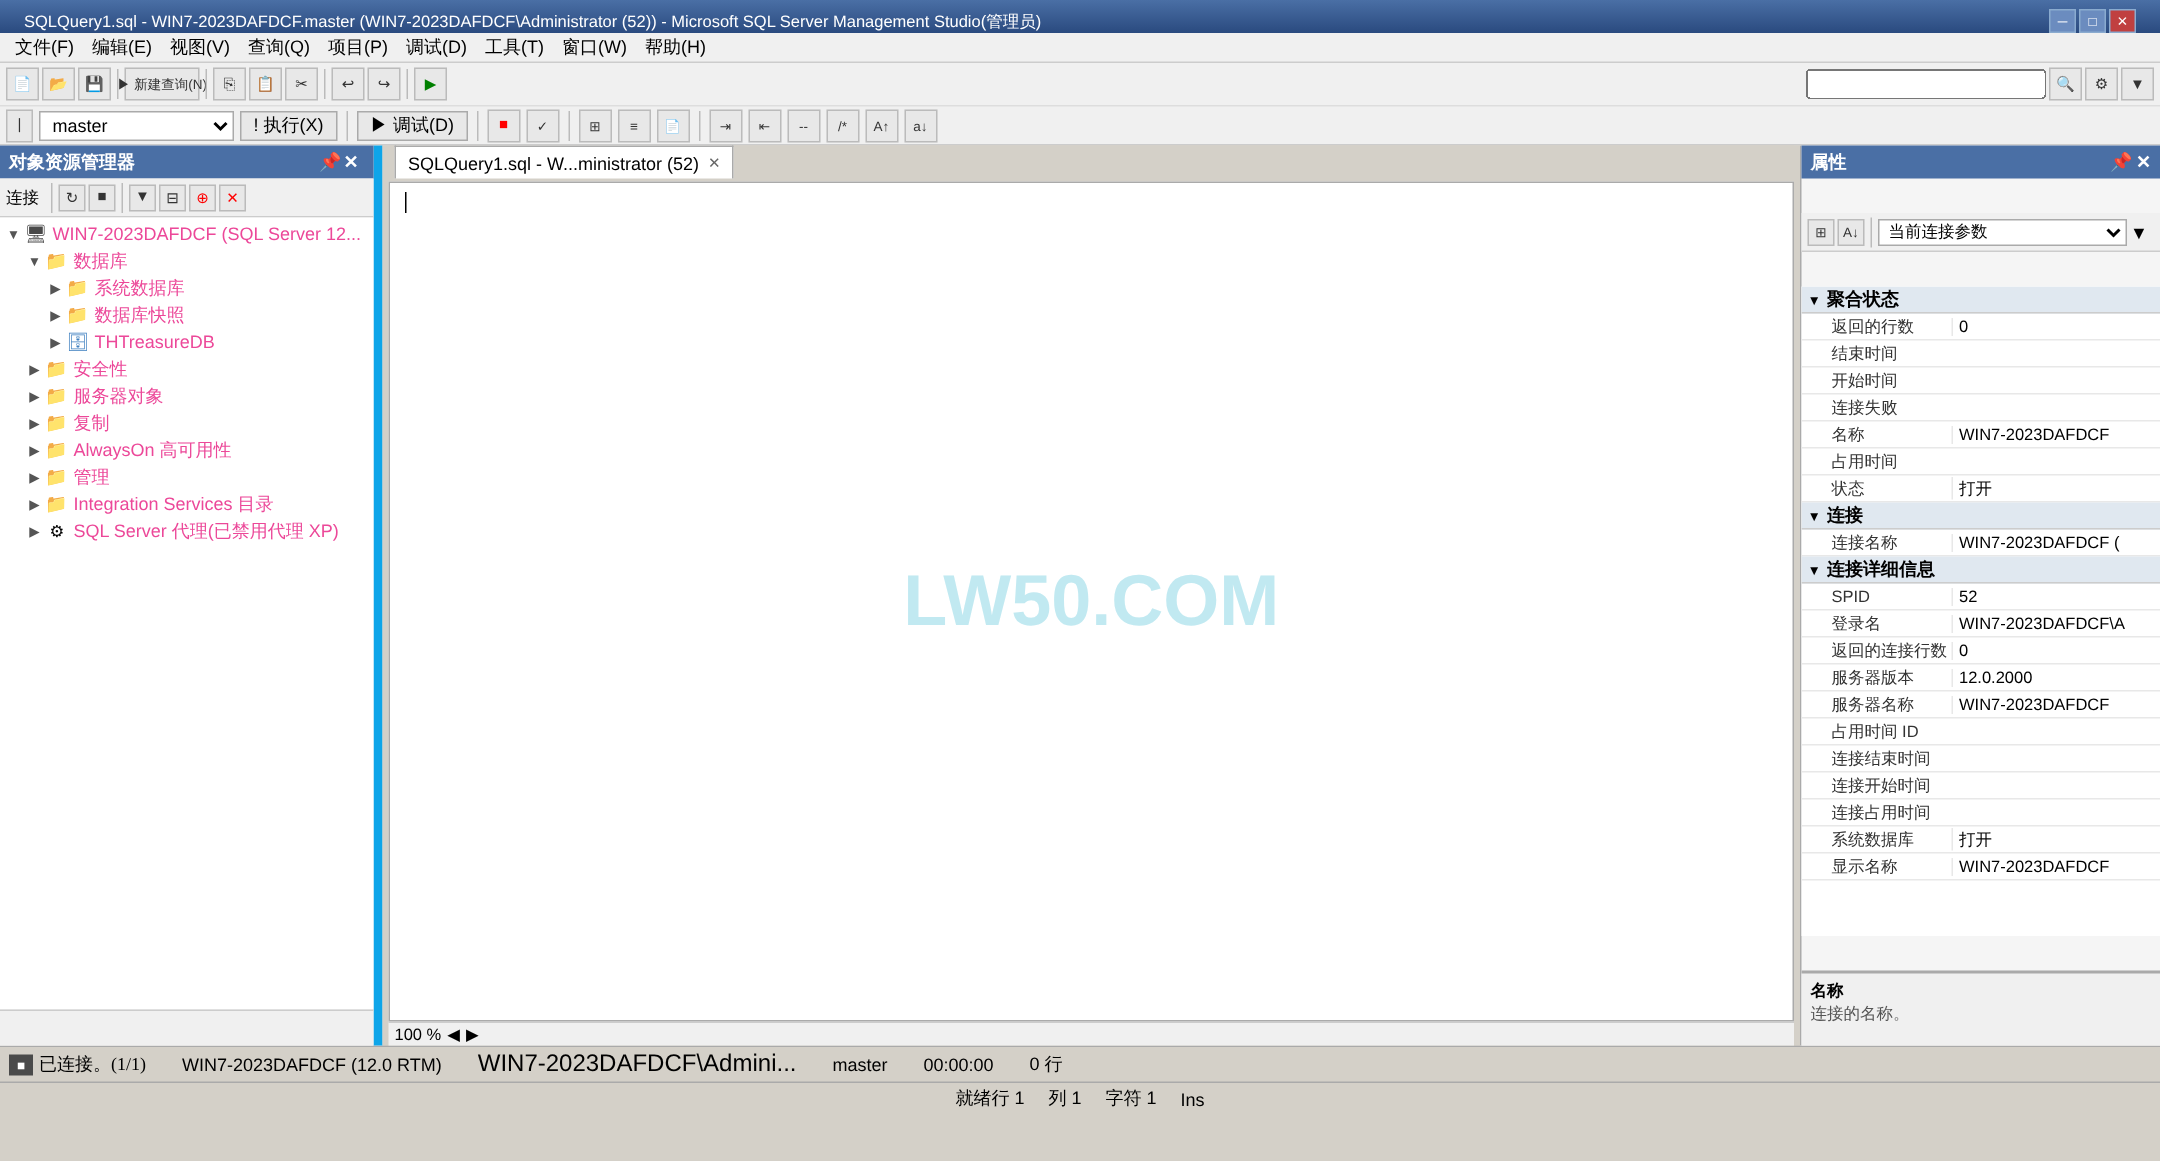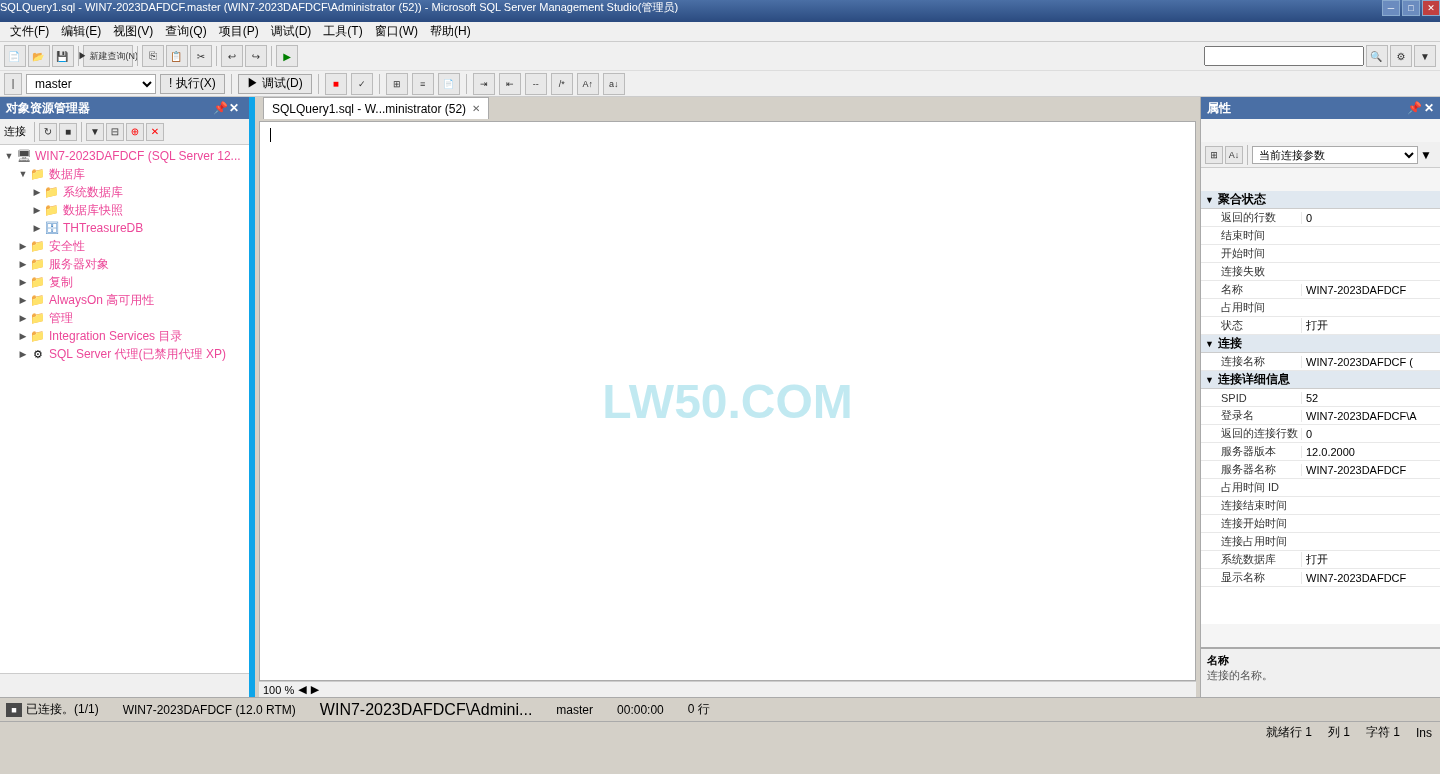--- a/index.html
+++ b/index.html
@@ -3,23 +3,23 @@
   <meta charset="utf-8">
   <style>
     * { margin: 0; padding: 0; box-sizing: border-box; }
     body { width: 1440px; height: 774px; overflow: hidden; font-family: "Microsoft YaHei", SimSun, sans-serif; font-size: 12px; background: #d4d0c8; }
 
     
     #title-bar {
       height: 22px;
       background: linear-gradient(to bottom, #4a6fa5, #2a4a7f);
       display: flex;
-      align-items: flex-start;
+      align-items: flex-end;
       justify-content: space-between;
-      padding: 0 0;
+      padding: 0 16px;
       color: white;
       font-size: 11px;
     }
     #title-bar .win-buttons { display: flex; gap: 2px; }
     #title-bar .win-btn {
       width: 18px; height: 16px;
       display: flex; align-items: center; justify-content: center;
       background: #6b8cbf; border: 1px solid #8aabcf; color: white; font-size: 9px; cursor: pointer;
     }
     #title-bar .win-btn.close-btn { background: #c04040; }
@@ -319,21 +319,21 @@
       color: white;
       display: flex; align-items: center; justify-content: center;
       font-size: 9px;
     }
     #bottom-status-bar {
       height: 22px;
       background: #d4d0c8;
       border-top: 1px solid #aaa;
       display: flex;
       align-items: center;
-      justify-content: flex-end;
+      justify-content: center;
       padding: 1px 8px;
       font-size: 12px;
     }
     .bottom-status-left { display: flex; align-items: center; gap: 4px; }
     .bottom-status-right { display: flex; align-items: center; gap: 16px; }
 
     
     #h-splitter {
       width: 4px;
       background: #d4d0c8;
@@ -659,21 +659,21 @@
     </div>
     <div id="prop-desc">
       <div class="prop-desc-title">名称</div>
       <div class="prop-desc-text">连接的名称。</div>
     </div>
   </div>
 </div>
 
 <div id="bottom-bar" style="background: #d4d0c8; border-top: 1px solid #aaa;">
   <div class="bottom-indicator">■</div>
-  <span style="font-size:12px; margin-right: 20px;">已连接。(1/1)</span>
+  <span style="font-size:12px; margin-right: 20px; font-family: Liberation Serif, serif;">已连接。(1/1)</span>
   <span style="font-size:12px; margin-right: 20px;">WIN7-2023DAFDCF (12.0 RTM)</span>
   <span style="font-size:16px; margin-right: 20px;">WIN7-2023DAFDCF\Admini...</span>
   <span style="font-size:12px; margin-right: 20px;">master</span>
   <span style="font-size:12px; margin-right: 20px;">00:00:00</span>
   <span style="font-size:12px;">0 行</span>
 </div>
 
 <div id="bottom-status-bar">
   <div class="bottom-status-left">
     <span>就绪</span>

